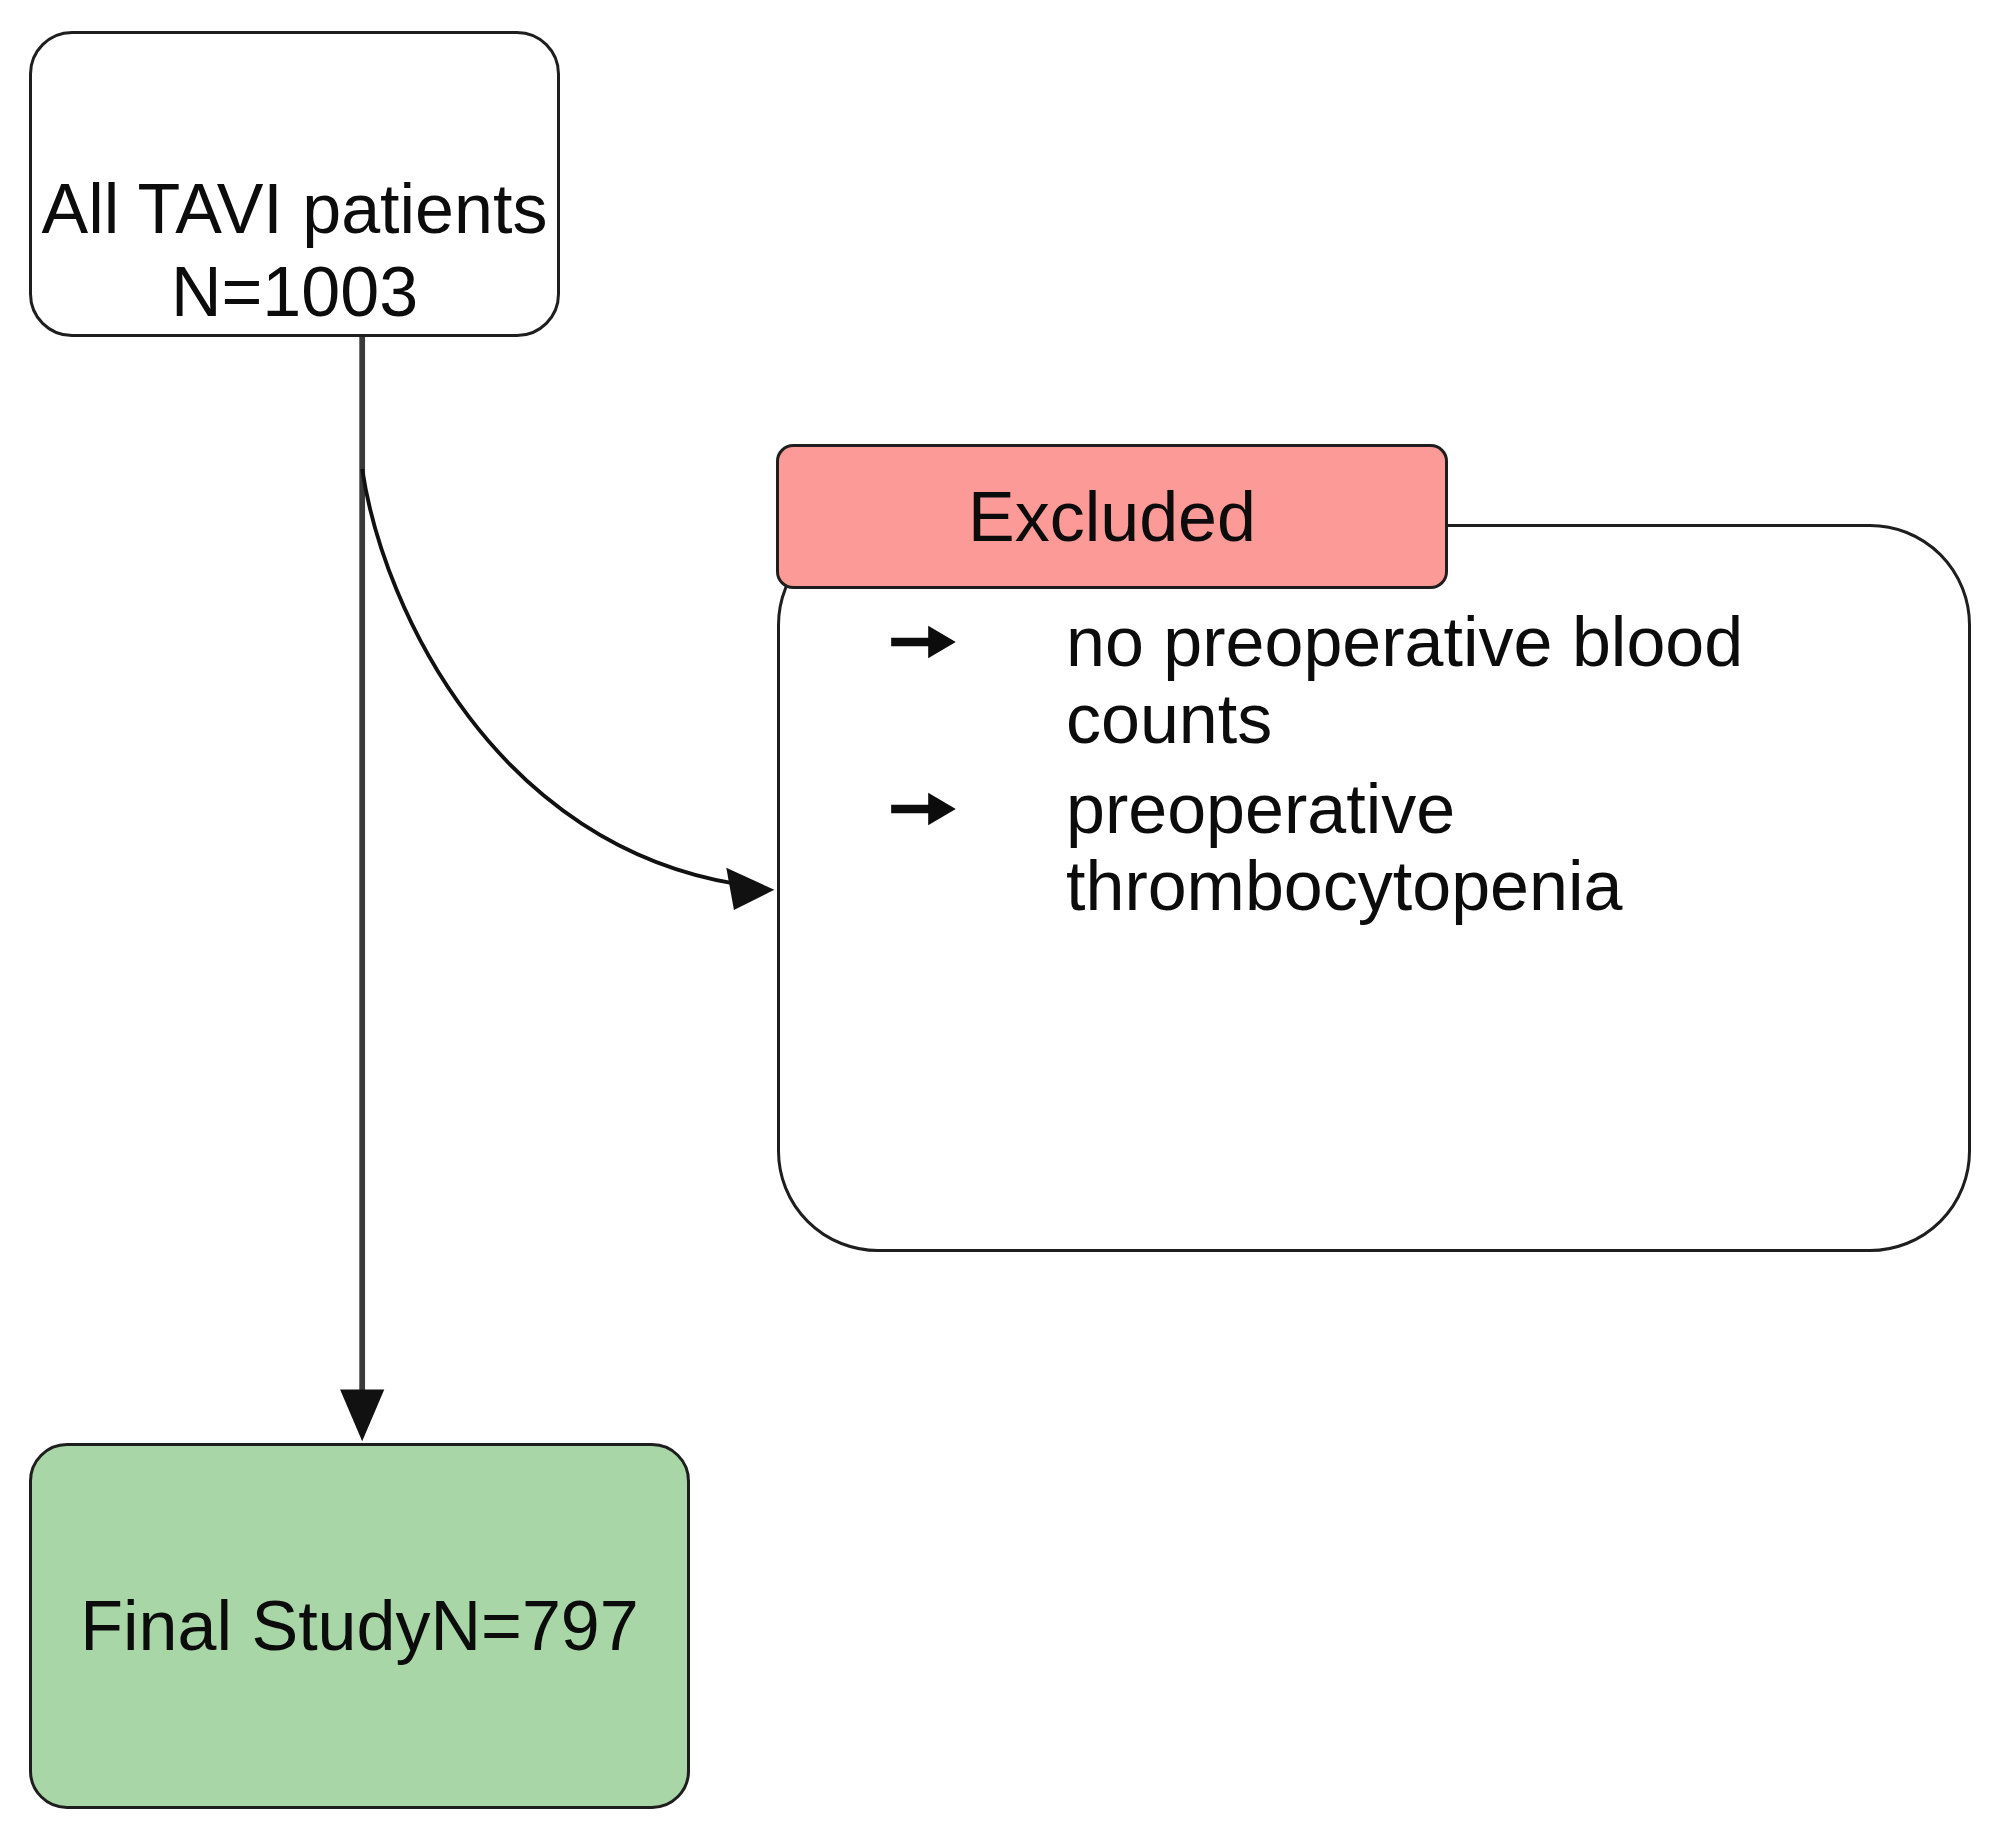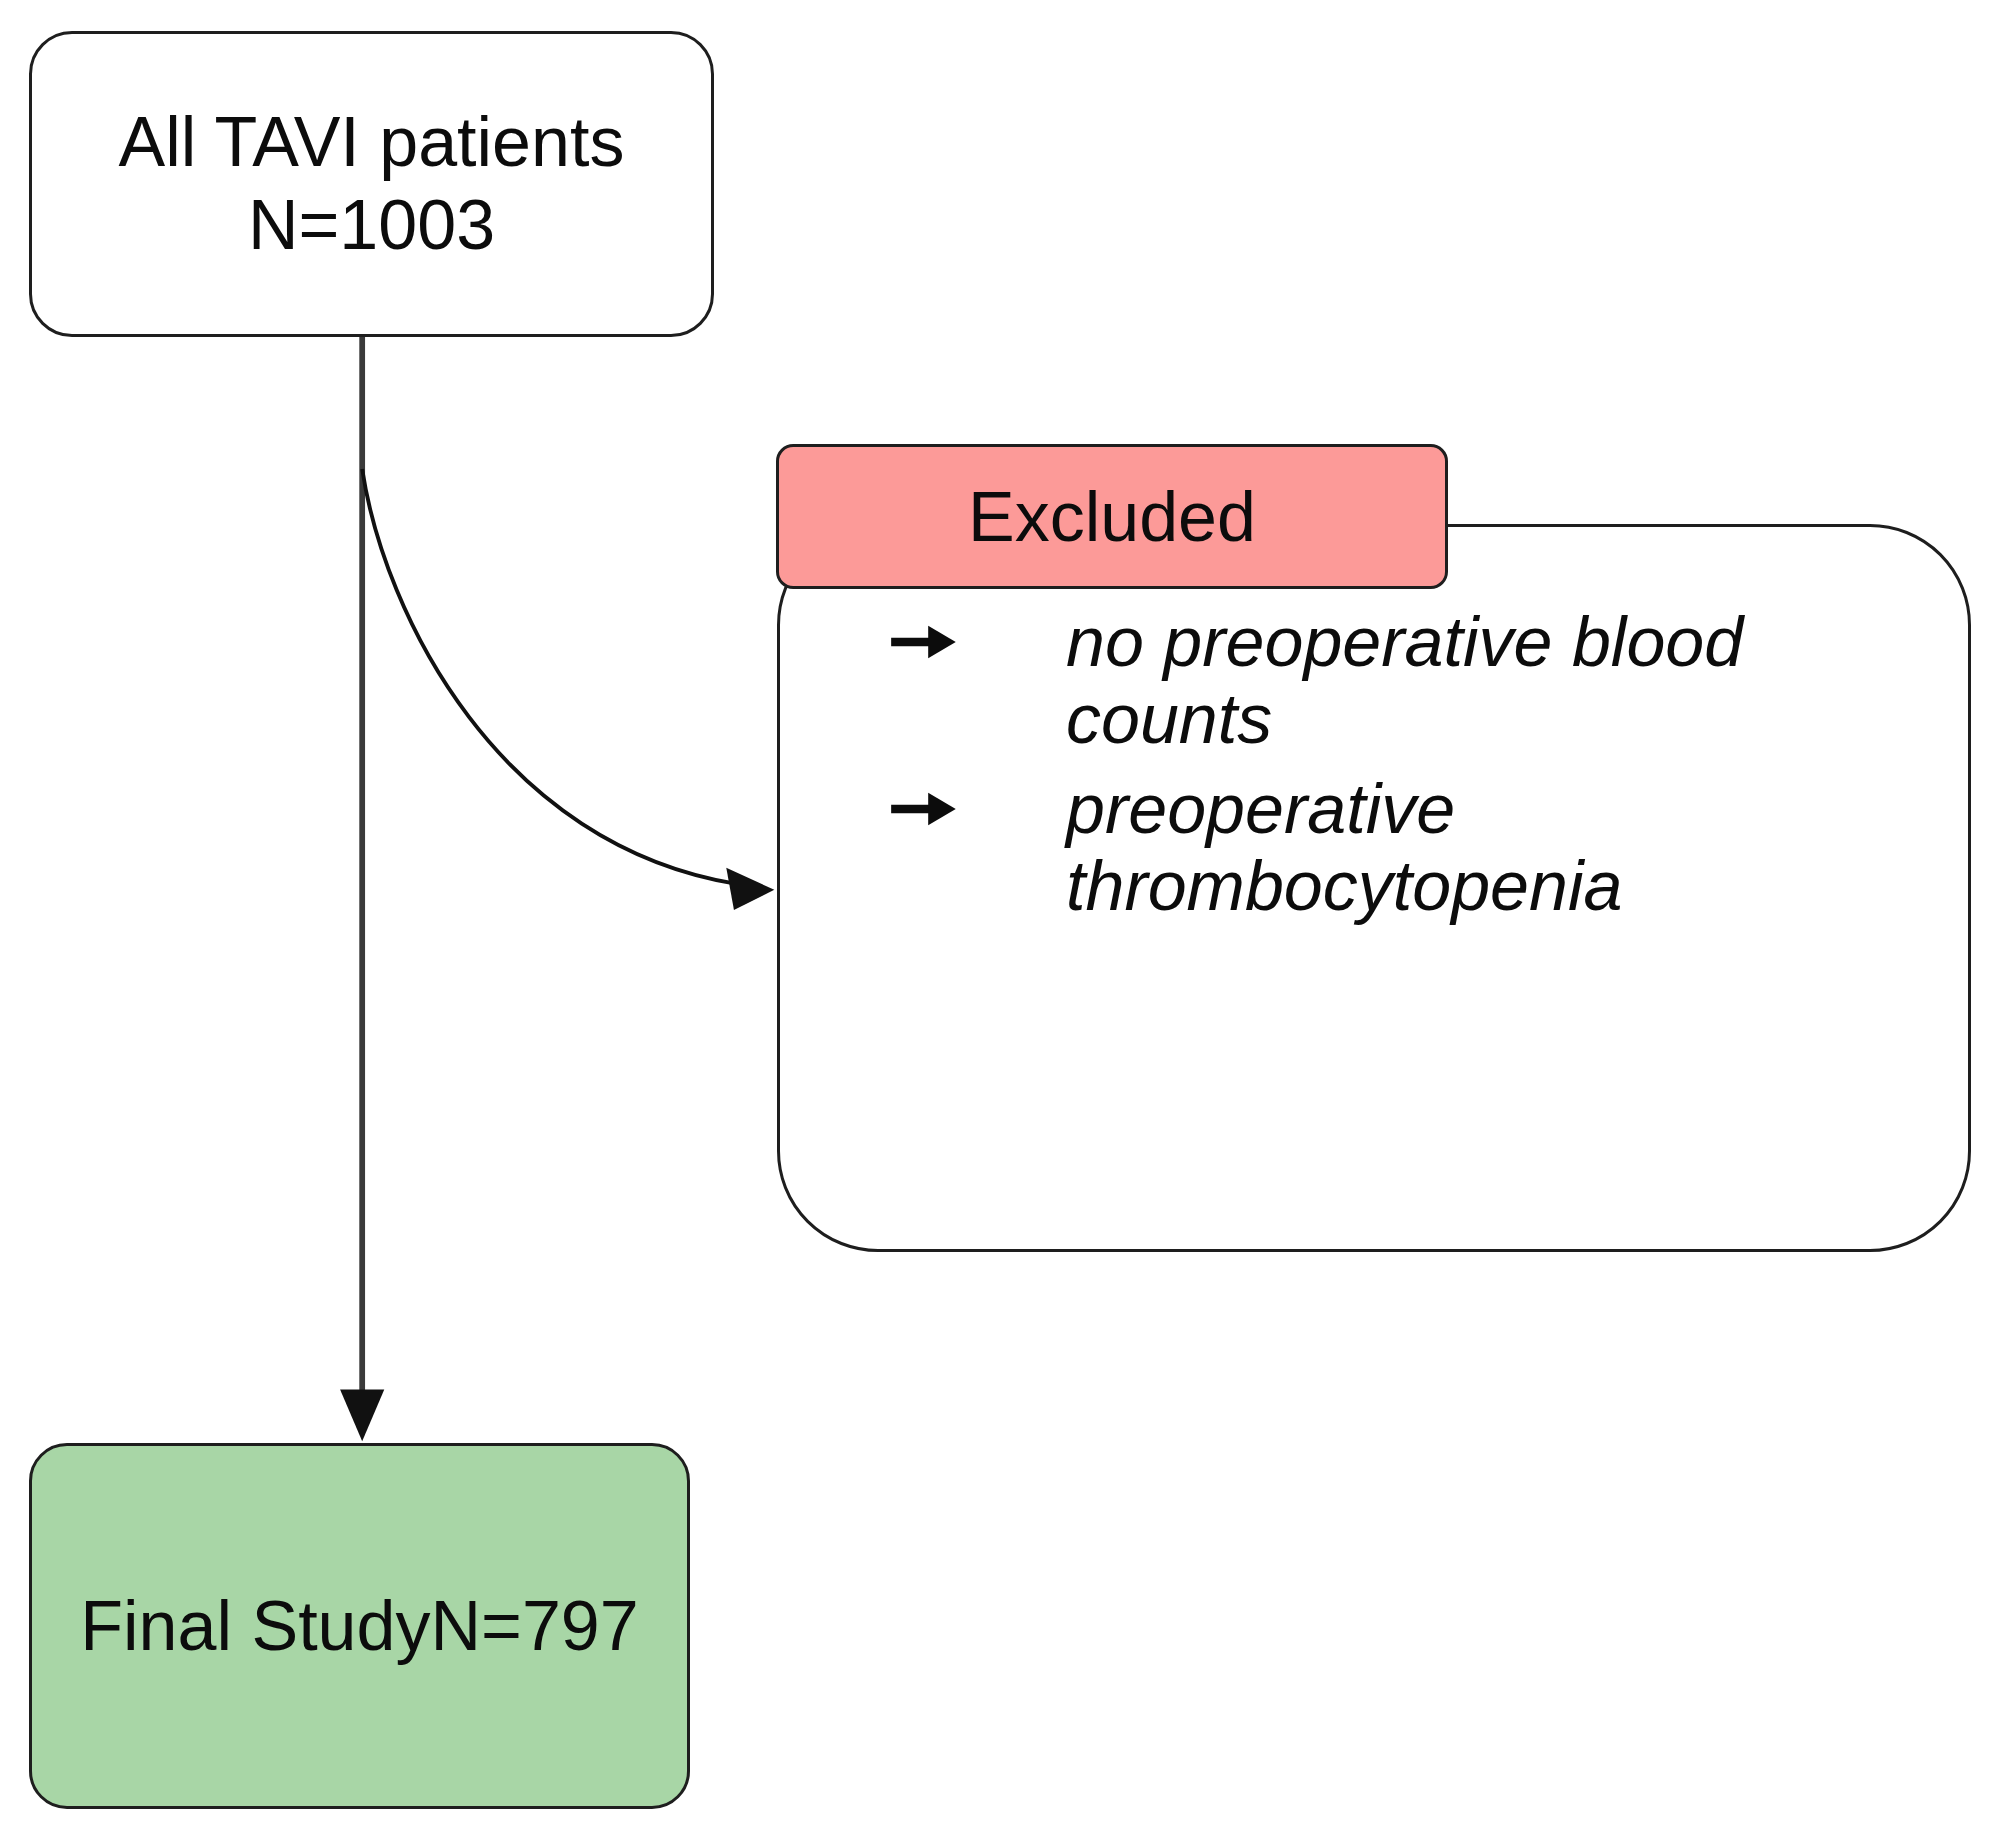--- a/index.html
+++ b/index.html
@@ -19,34 +19,33 @@
     z-index: 1;
   }
   .box {
     position: absolute;
     box-sizing: border-box;
     border: 3.8px solid #1e1e1e;
     background: #ffffff;
   }
   .top-box {
     left: 29px; top: 31px;
-    width: 685px; height: 306px;
+    width: 531px; height: 306px;
     border-radius: 43px;
     z-index: 2;
     display: flex; flex-direction: column;
-    align-items: center; justify-content: center;
+    align-items: center; justify-content: flex-end;
     text-align: center;
     font-size: 70px; line-height: 83px;
   }
   .big-box {
     left: 777px; top: 524px;
     width: 1194px; height: 728px;
     border-radius: 101px;
     z-index: 2;
-    font-style: italic;
   }
   .pink-box {
     left: 776px; top: 444px;
     width: 672px; height: 145px;
     border-radius: 17.3px;
     background: #fc9a98;
     z-index: 3;
     display: flex; align-items: center; justify-content: center;
     text-align: left;
     font-size: 70px;

